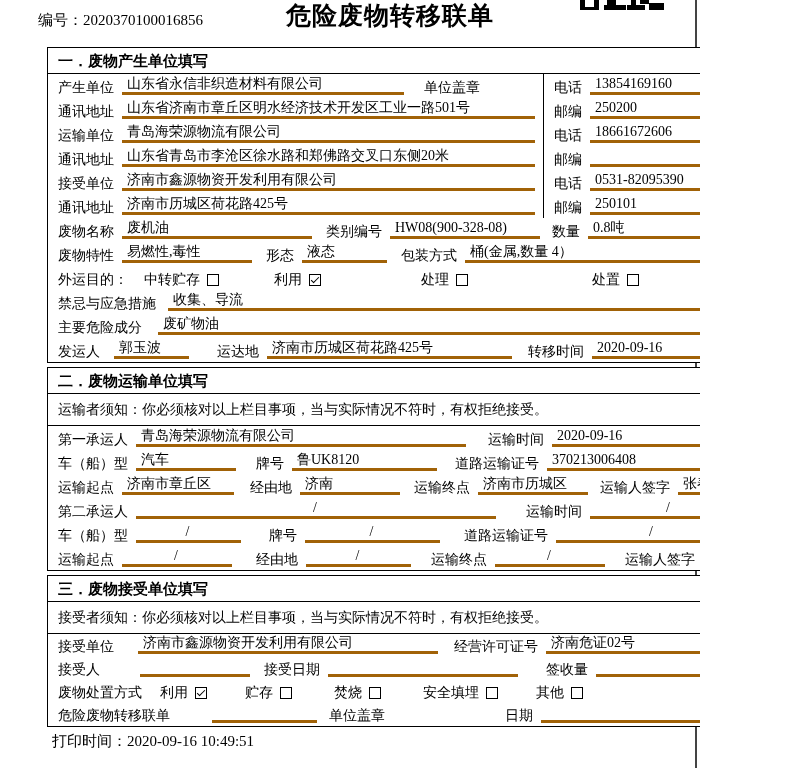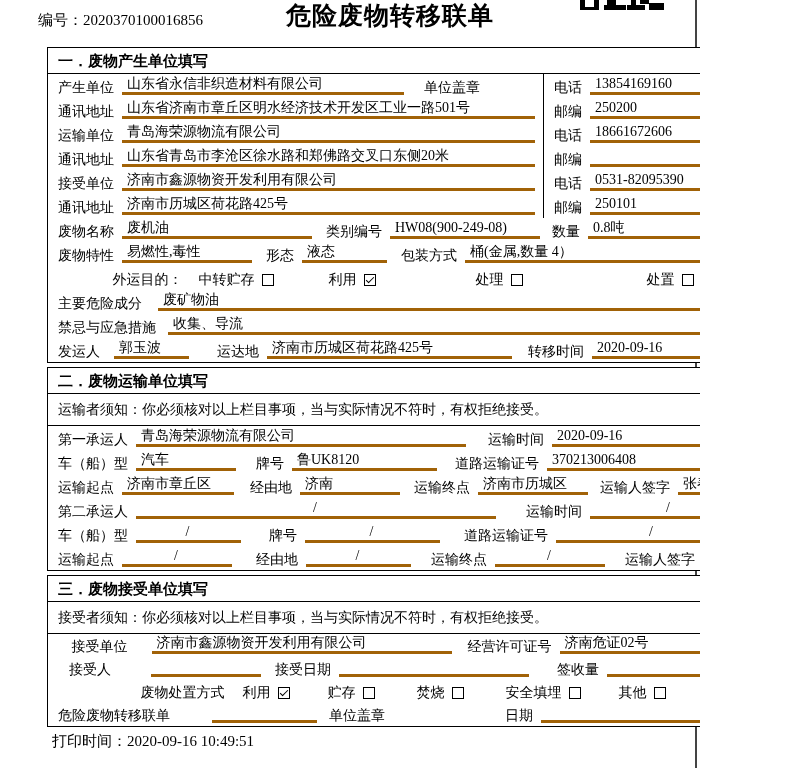--- a/index.html
+++ b/index.html
@@ -11,21 +11,21 @@
   .doc-no{position:absolute;left:38px;top:13px;font-size:15px;white-space:nowrap;}
   .page-title{position:absolute;top:3px;left:calc(50% + 40px);transform:translateX(-50%);
               font-size:25px;font-weight:bold;white-space:nowrap;letter-spacing:1px;}
   .qr-frag{position:absolute;left:580px;top:0;}
   
   .form{position:absolute;left:47px;top:47px;width:710px;}
   .sec{border:1.5px solid #000;box-sizing:border-box;margin-bottom:4px;background:#fff;}
   .sec-head{height:26px;border-bottom:1.5px solid #000;font-weight:bold;font-size:15px;
             padding:6px 0 0 10px;box-sizing:border-box;}
   .notice{height:32px;border-bottom:1.5px solid #000;padding:9px 0 0 10px;box-sizing:border-box;}
-  .row{display:flex;align-items:flex-end;height:24px;padding:0 8px 3px 10px;box-sizing:border-box;justify-content:center;}
+  .row{display:flex;align-items:flex-end;height:24px;padding:0 8px 3px 10px;box-sizing:border-box;}
   .s3 .row{height:23px;}
   .lbl{white-space:nowrap;flex:none;}
   .val{border-bottom:3px solid #a16207;white-space:nowrap;box-sizing:border-box;flex:none;
        padding:0 2px 1px 5px;margin-left:8px;overflow:visible;}
   .fill{flex:1;}
   .ctr{text-align:center;padding-left:0;}
   
   .srow{display:flex;height:24px;}
   .sr-left{flex:1;border-right:1px solid #000;display:flex;align-items:flex-end;
            padding:0 8px 3px 10px;box-sizing:border-box;}
@@ -131,21 +131,21 @@
         <div class="sr-right">
           <span class="lbl">邮编</span>
           <span class="val fill">250101</span>
         </div>
       </div>
 
       <div class="row">
         <span class="lbl">废物名称</span>
         <span class="val" style="width:190px">废机油</span>
         <span class="lbl" style="margin-left:14px">类别编号</span>
-        <span class="val" style="width:150px">HW08(900-249-08)</span>
+        <span class="val" style="width:150px">HW08(900-328-08)</span>
         <span class="lbl" style="margin-left:12px">数量</span>
         <span class="val fill">0.8吨</span>
       </div>
 
       <div class="row">
         <span class="lbl">废物特性</span>
         <span class="val" style="width:130px">易燃性,毒性</span>
         <span class="lbl" style="margin-left:14px">形态</span>
         <span class="val" style="width:85px">液态</span>
         <span class="lbl" style="margin-left:14px">包装方式</span>
@@ -166,27 +166,27 @@
           <span>处理</span>
           <span class="cb"></span>
         </span>
         <span class="opt" style="margin-left:124px">
           <span>处置</span>
           <span class="cb"></span>
         </span>
       </div>
 
       <div class="row">
+        <span class="lbl">禁忌与应急措施</span>
+        <span class="val fill" style="margin-left:12px">收集、导流</span>
+      </div>
+
+      <div class="row">
         <span class="lbl">主要危险成分</span>
         <span class="val fill" style="margin-left:16px">废矿物油</span>
-      </div>
-
-      <div class="row">
-        <span class="lbl">禁忌与应急措施</span>
-        <span class="val fill" style="margin-left:12px">收集、导流</span>
       </div>
 
 
       <div class="row">
         <span class="lbl">发运人</span>
         <span class="val" style="width:75px;margin-left:14px">郭玉波</span>
         <span class="lbl" style="margin-left:28px">运达地</span>
         <span class="val" style="width:245px">济南市历城区荷花路425号</span>
         <span class="lbl" style="margin-left:16px">转移时间</span>
         <span class="val fill">2020-09-16</span>

